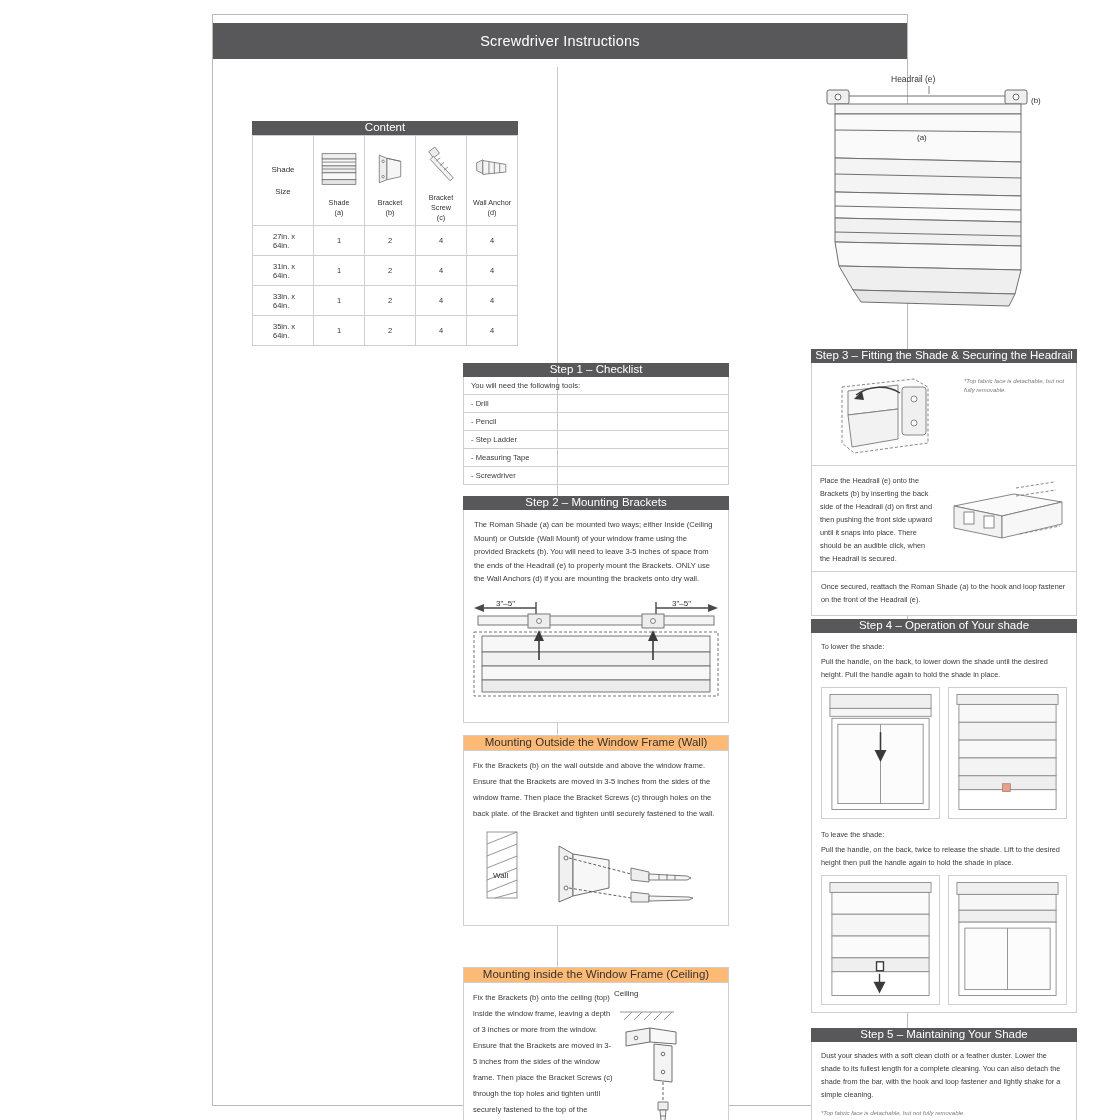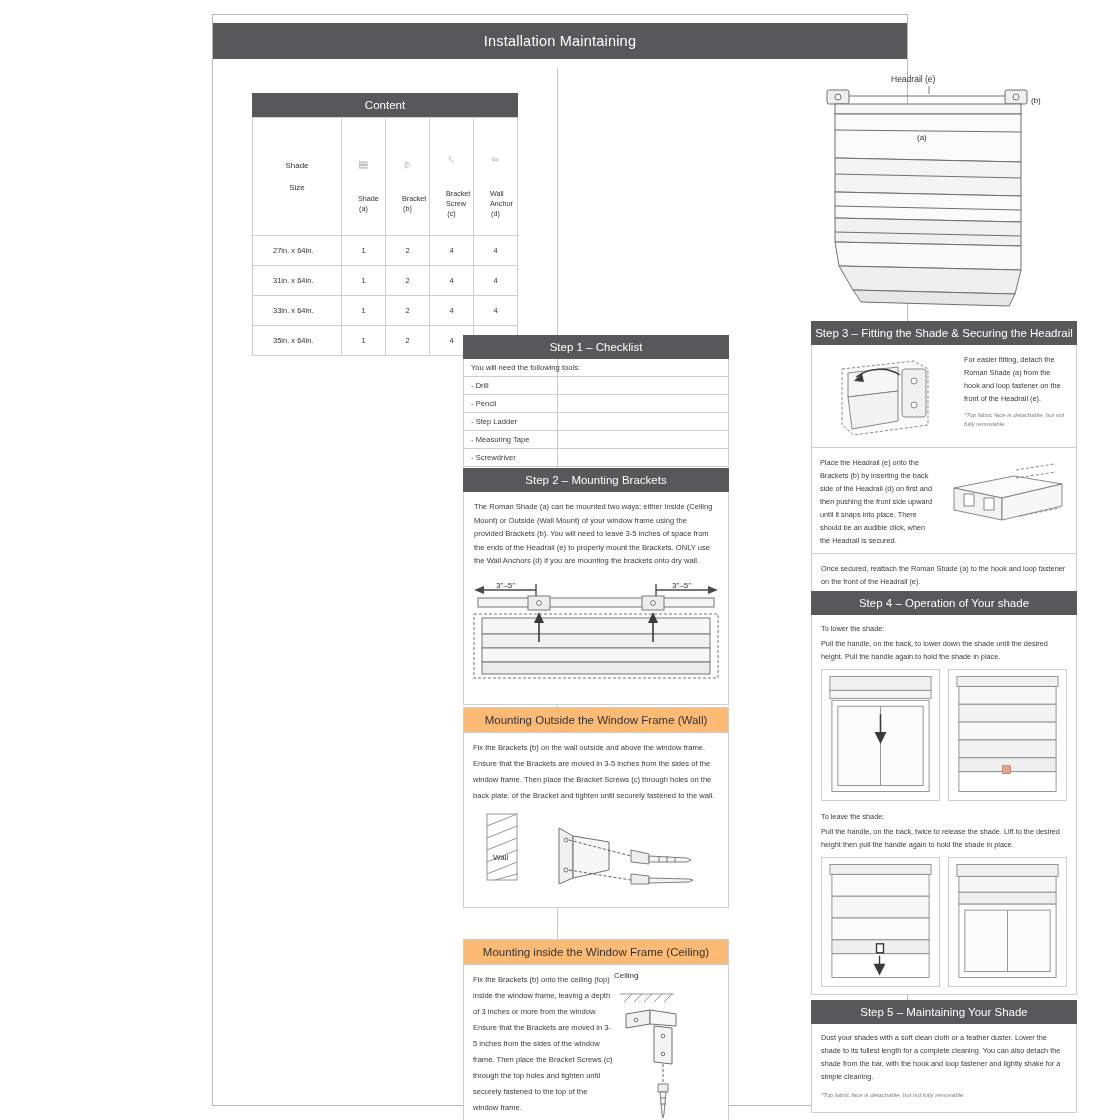--- a/index.html
+++ b/index.html
@@ -4,31 +4,31 @@
 <style>
   html,body{margin:0;padding:0;background:#ffffff;}
   body{width:1120px;height:1120px;font-family:"Liberation Sans",sans-serif;color:#222;}
   #page{position:relative;width:1120px;height:1120px;overflow:hidden;}
   .sheet{position:absolute;left:212px;top:14px;width:694px;height:1090px;border:1px solid #b9b9b9;background:#fff;}
   .title-bar{position:absolute;left:0;top:8px;width:694px;height:36px;background:#58585b;color:#fff;
              display:flex;align-items:center;justify-content:center;font-size:14.5px;letter-spacing:.2px;}
   .divider-v{position:absolute;left:344px;top:52px;width:1px;height:1020px;background:#c9c9c9;}
 
   
-  .bar{background:#58585b;color:#fff;font-size:11.5px;display:flex;align-items:center;justify-content:center;height:24px;}
+  .bar{background:#58585b;color:#fff;font-size:11.5px;display:flex;align-items:flex-start;justify-content:center;height:14px;margin-top:28px;}
   .bar.sub{background:#fdba74;color:#333;border:1px solid #cfcfcf;}
   .panel{border:1px solid #cfcfcf;border-top:none;background:#fff;}
   .txt{font-size:7.6px;line-height:16px;color:#3a3a3a;}
 
   
   .content-wrap{position:absolute;left:39px;top:78px;width:266px;}
   table.content{border-collapse:collapse;width:266px;table-layout:fixed;}
   table.content td{border:1px solid #cfcfcf;font-size:7.5px;color:#333;text-align:center;vertical-align:middle;}
   table.content td.lbl{text-align:left;padding-left:20px;height:27px;}
-  .hdr-row td{height:84px;padding:16px;}
+  .hdr-row td{height:84px;padding:2px;}
   .cellcap{font-size:7.2px;line-height:10px;color:#333;margin-top:3px;}
   .shade-size{font-size:8px;line-height:22px;}
 
   
   .ic{width:100%;height:52px;display:block;}
 
   
   .s1{position:absolute;left:250px;top:320px;width:266px;}
   .s1 .row{border:1px solid #cfcfcf;border-top:none;height:17px;display:flex;align-items:center;padding-left:7px;font-size:7.6px;color:#3a3a3a;}
 
@@ -52,21 +52,21 @@
   .pad{padding:7px 9px;}
   svg{display:block;}
 </style>
 </head>
 <body>
 
 <div id="page">
   <div class="sheet">
 
     <div class="title-bar">
-      <span>Installation Maintaining</span>
+      <span>Screwdriver Instructions</span>
     </div>
 
     <div class="divider-v"></div>
 
     <div class="content-wrap">
       <div class="bar">
         <span>Content</span>
       </div>
       <table class="content">
         <tbody>
@@ -361,21 +361,20 @@
                 <path d="M30 22 L80 16 L80 40 L30 46 Z" fill="#f6f6f6" stroke-dasharray="0"></path>
                 <path d="M30 46 L80 40 L80 70 L34 78 Z" fill="#f2f2f2" stroke-dasharray="0"></path>
               </g>
               <g stroke="#3a3a3a" stroke-width="1.3" fill="#3a3a3a">
                 <path d="M38 26 C52 16, 70 16, 82 24" fill="none"></path>
                 <polygon points="36,30 44,22 46,31" stroke="none"></polygon>
               </g>
             </svg>
           </div>
           <div style="flex:1;padding:8px 8px 4px 2px;">
-            <div class="cap">For easier fitting, detach the Roman Shade (a) from the hook and loop fastener on the front of the Headrail (e).</div>
             <div class="tiny" style="margin-top:6px">*Top fabric face is detachable, but not fully removable.</div>
           </div>
         </div>
         <div style="display:flex;border-bottom:1px solid #cfcfcf;">
           <div style="width:128px;padding:8px 4px 6px 8px;">
             <div class="cap">Place the Headrail (e) onto the Brackets (b) by inserting the back side of the Headrail (d) on first and then pushing the front side upward until it snaps into place. There should be an audible click, when the Headrail is secured.</div>
           </div>
           <div style="flex:1;padding:6px 4px;">
             <svg width="128" height="92" viewBox="0 0 128 92">
               <g stroke="#7a7a7a" stroke-width="0.9" fill="none">

